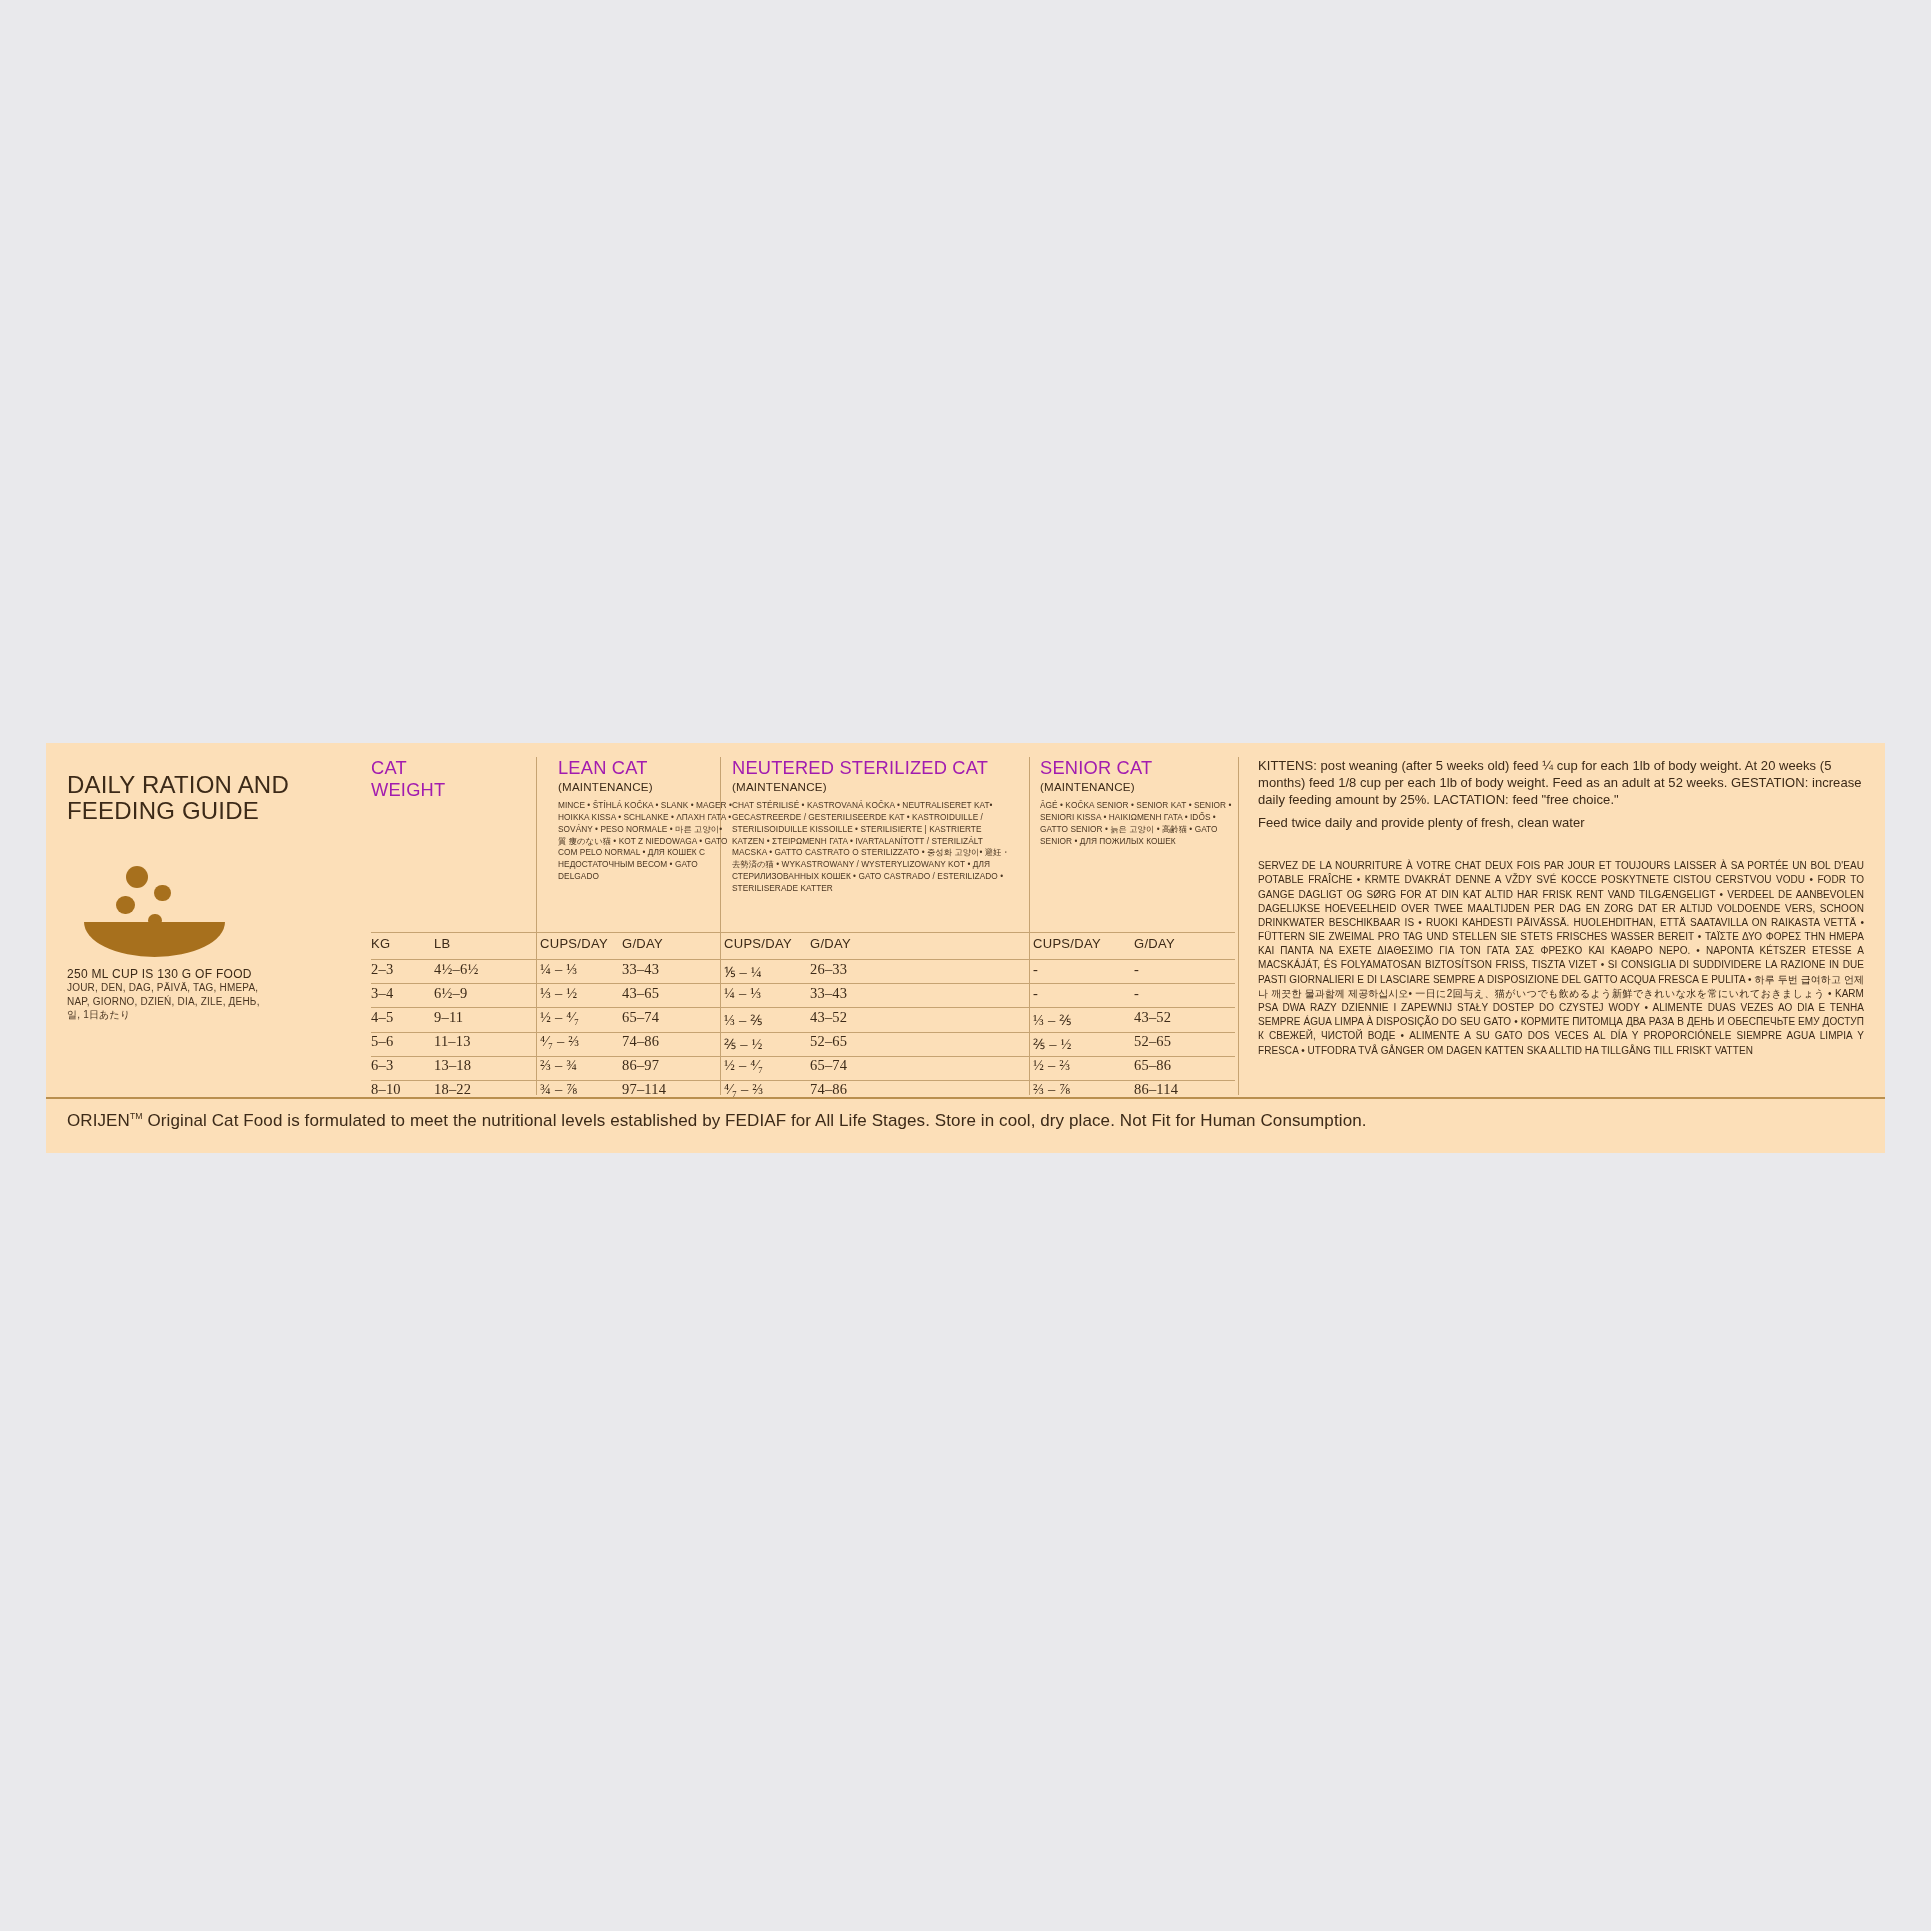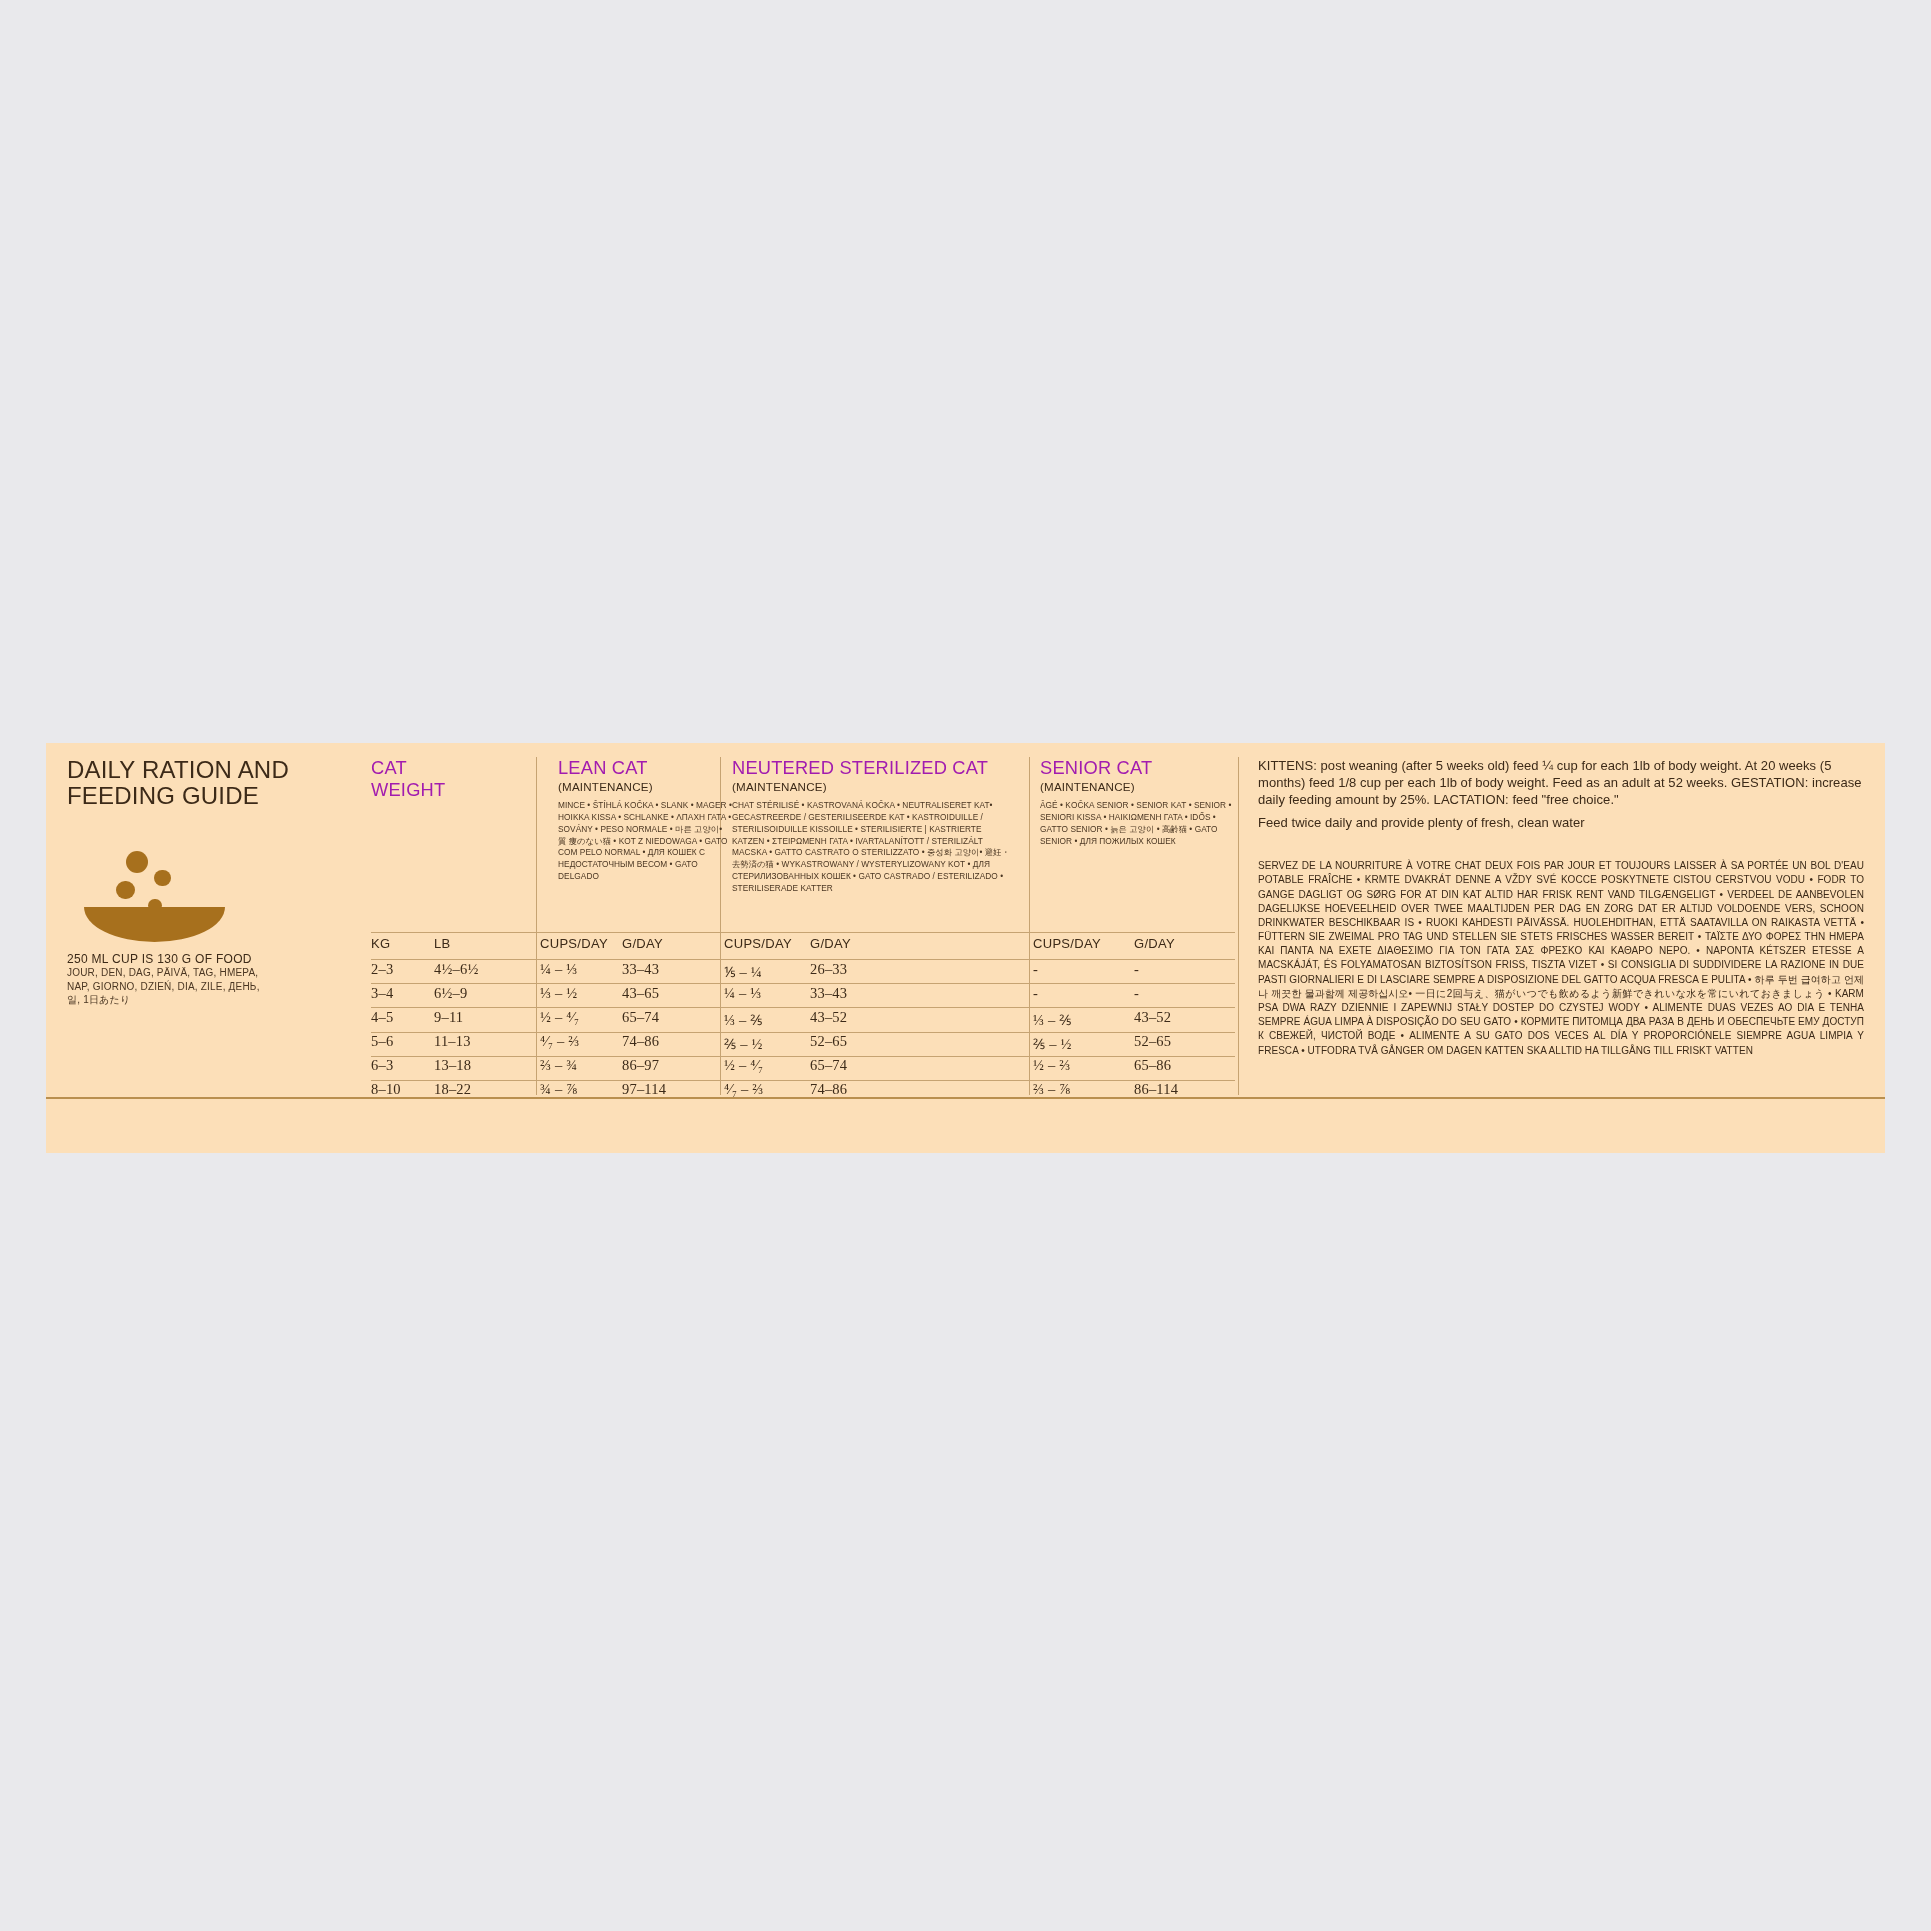--- a/index.html
+++ b/index.html
@@ -24,21 +24,21 @@
     width: 100%;
     height: 100%;
     box-sizing: border-box;
     padding: 17.4px 0 0 0;
   }
 
   
   #titleblock {
     position: absolute;
     left: 21px;
-    top: 14px;
+    top: 29px;
     width: 261px;
   }
   .big-title {
     font-size: 24px;
     line-height: 1.1;
     color: #3c2a18;
     letter-spacing: 0.2px;
   }
   .bowl-wrap {
     position: relative;
@@ -356,16 +356,19 @@
       </div>
     </div>
 
     <div id="right">
       <div class="kitten-para">KITTENS: post weaning (after 5 weeks old) feed ¼ cup for each 1lb of body weight. At 20 weeks (5 months) feed 1/8 cup per each 1lb of body weight. Feed as an adult at 52 weeks. GESTATION: increase daily feeding amount by 25%. LACTATION: feed "free choice."</div>
       <div class="feedtwice">Feed twice daily and provide plenty of fresh, clean water</div>
       <div class="multi">SERVEZ DE LA NOURRITURE À VOTRE CHAT DEUX FOIS PAR JOUR ET TOUJOURS LAISSER À SA PORTÉE UN BOL D'EAU POTABLE FRAÎCHE • KRMTE DVAKRÁT DENNE A VŽDY SVÉ KOCCE POSKYTNETE CISTOU CERSTVOU VODU • FODR TO GANGE DAGLIGT OG SØRG FOR AT DIN KAT ALTID HAR FRISK RENT VAND TILGÆNGELIGT • VERDEEL DE AANBEVOLEN DAGELIJKSE HOEVEELHEID OVER TWEE MAALTIJDEN PER DAG EN ZORG DAT ER ALTIJD VOLDOENDE VERS, SCHOON DRINKWATER BESCHIKBAAR IS • RUOKI KAHDESTI PÄIVÄSSÄ. HUOLEHDITHAN, ETTÄ SAATAVILLA ON RAIKASTA VETTÄ • FÜTTERN SIE ZWEIMAL PRO TAG UND STELLEN SIE STETS FRISCHES WASSER BEREIT • ΤΑΪΣΤΕ ΔΥΟ ΦΟΡΕΣ ΤΗΝ ΗΜΕΡΑ ΚΑΙ ΠΑΝΤΑ ΝΑ ΕΧΕΤΕ ΔΙΑΘΕΣΙΜΟ ΓΙΑ ΤΟΝ ΓΑΤΑ ΣΑΣ ΦΡΕΣΚΟ ΚΑΙ ΚΑΘΑΡΟ ΝΕΡΟ. • ΝΑΡΟΝΤΑ ΚÉΤSΖΕR ETESSE A MACSKÁJÁT, ÉS FOLYAMATOSAN BIZTOSÍTSON FRISS, TISZTA VIZET • SI CONSIGLIA DI SUDDIVIDERE LA RAZIONE IN DUE PASTI GIORNALIERI E DI LASCIARE SEMPRE A DISPOSIZIONE DEL GATTO ACQUA FRESCA E PULITA • 하루 두번 급여하고 언제나 깨끗한 물과함께 제공하십시오• 一日に2回与え、猫がいつでも飲めるよう新鮮できれいな水を常にいれておきましょう • KARM PSA DWA RAZY DZIENNIE I ZAPEWNIJ STAŁY DOSTEP DO CZYSTEJ WODY • ALIMENTE DUAS VEZES AO DIA E TENHA SEMPRE ÁGUA LIMPA À DISPOSIÇÃO DO SEU GATO • КОРМИТЕ ПИТОМЦА ДВА РАЗА В ДЕНЬ И ОБЕСПЕЧЬТЕ ЕМУ ДОСТУП К СВЕЖЕЙ, ЧИСТОЙ ВОДЕ • ALIMENTE A SU GATO DOS VECES AL DÍA Y PROPORCIÓNELE SIEMPRE AGUA LIMPIA Y FRESCA • UTFODRA TVÅ GÅNGER OM DAGEN KATTEN SKA ALLTID HA TILLGÅNG TILL FRISKT VATTEN</div>
     </div>
 
     <div id="bottom-rule"></div>
+    <div id="bottom-text">
+      <span>ORIJEN</span><sup>TM</sup><span> Original Cat Food is formulated to meet the nutritional levels established by FEDIAF for All Life Stages. Store in cool, dry place. Not Fit for Human Consumption.</span>
+    </div>
 
   </div>
 </div>
 
 
 </body></html>

